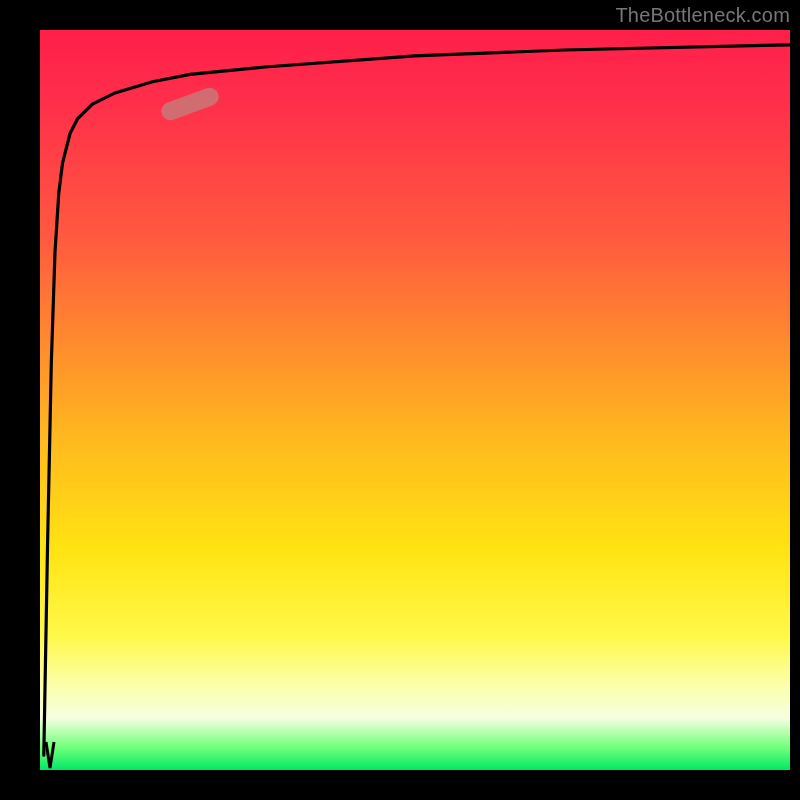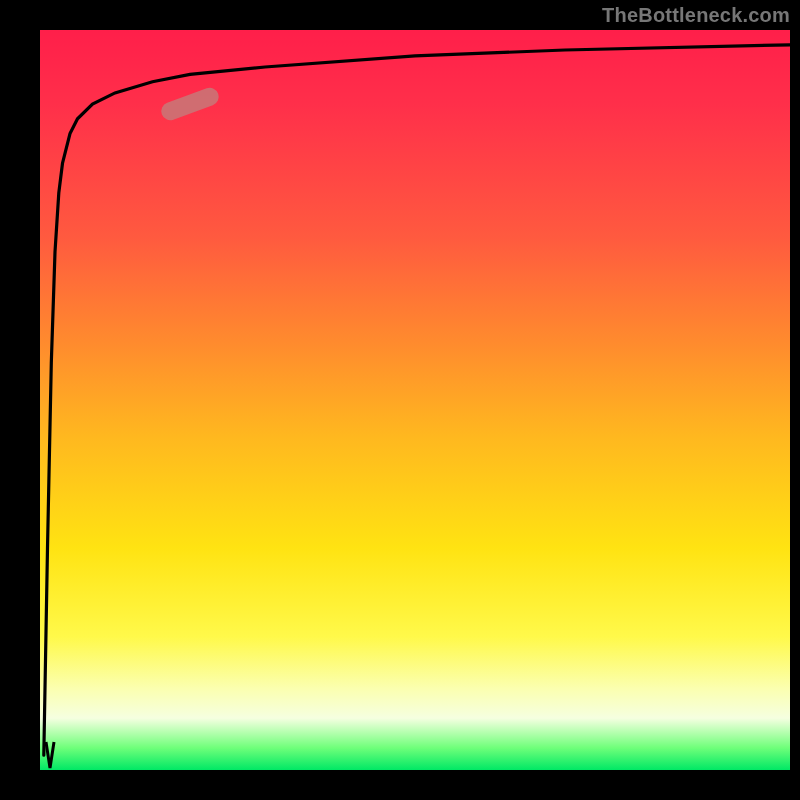--- a/index.html
+++ b/index.html
@@ -9,21 +9,20 @@
     height: 800px;
     background: #000;
     overflow: hidden;
     font-family: Arial, Helvetica, sans-serif;
   }
   .frame {
     position: relative;
     width: 800px;
     height: 800px;
     background: #000;
-    font-weight: bold;
   }
   .watermark {
     position: absolute;
     top: 4px;
     right: 10px;
     color: #777;
     font-size: 20px;
     letter-spacing: 0.2px;
     z-index: 10;
   }

